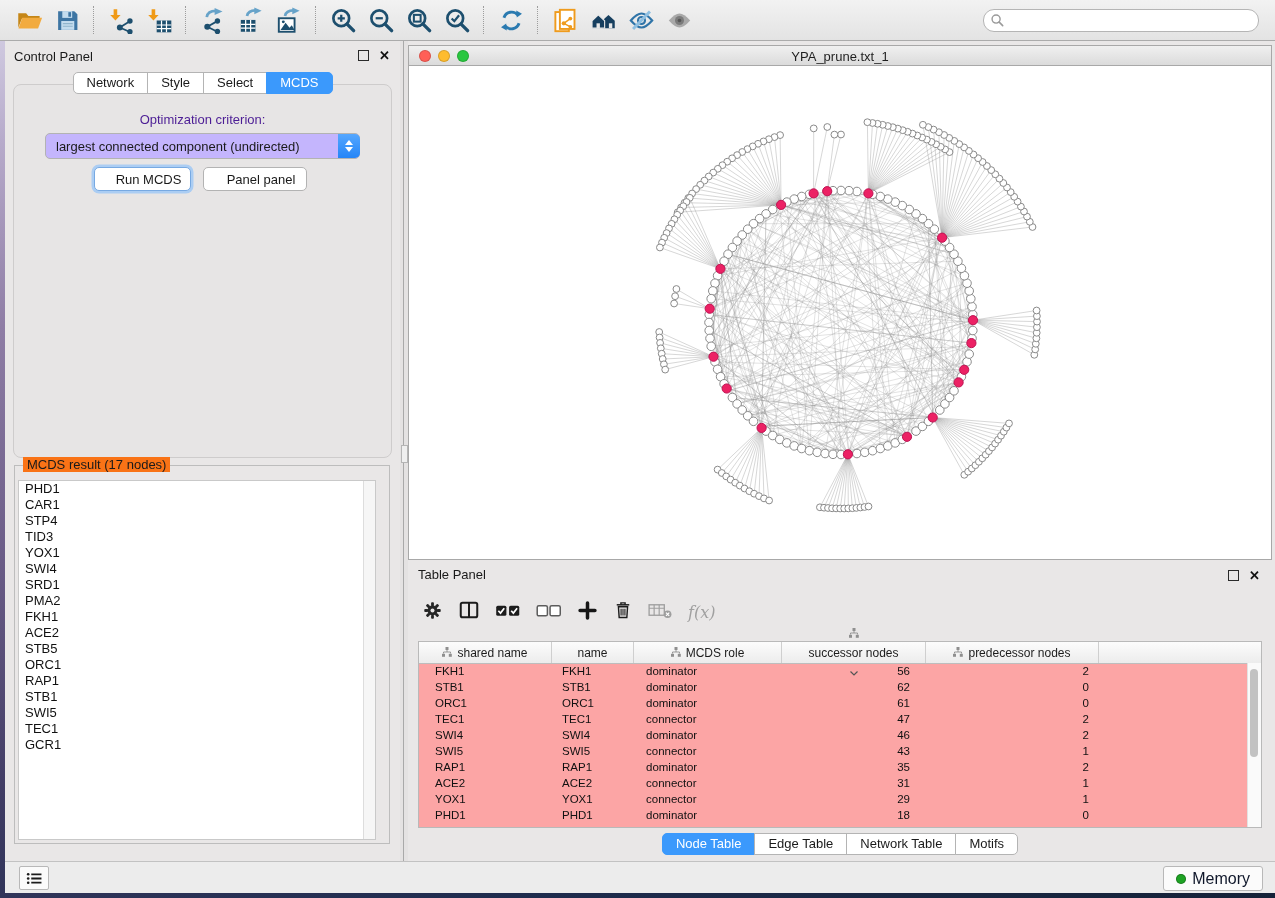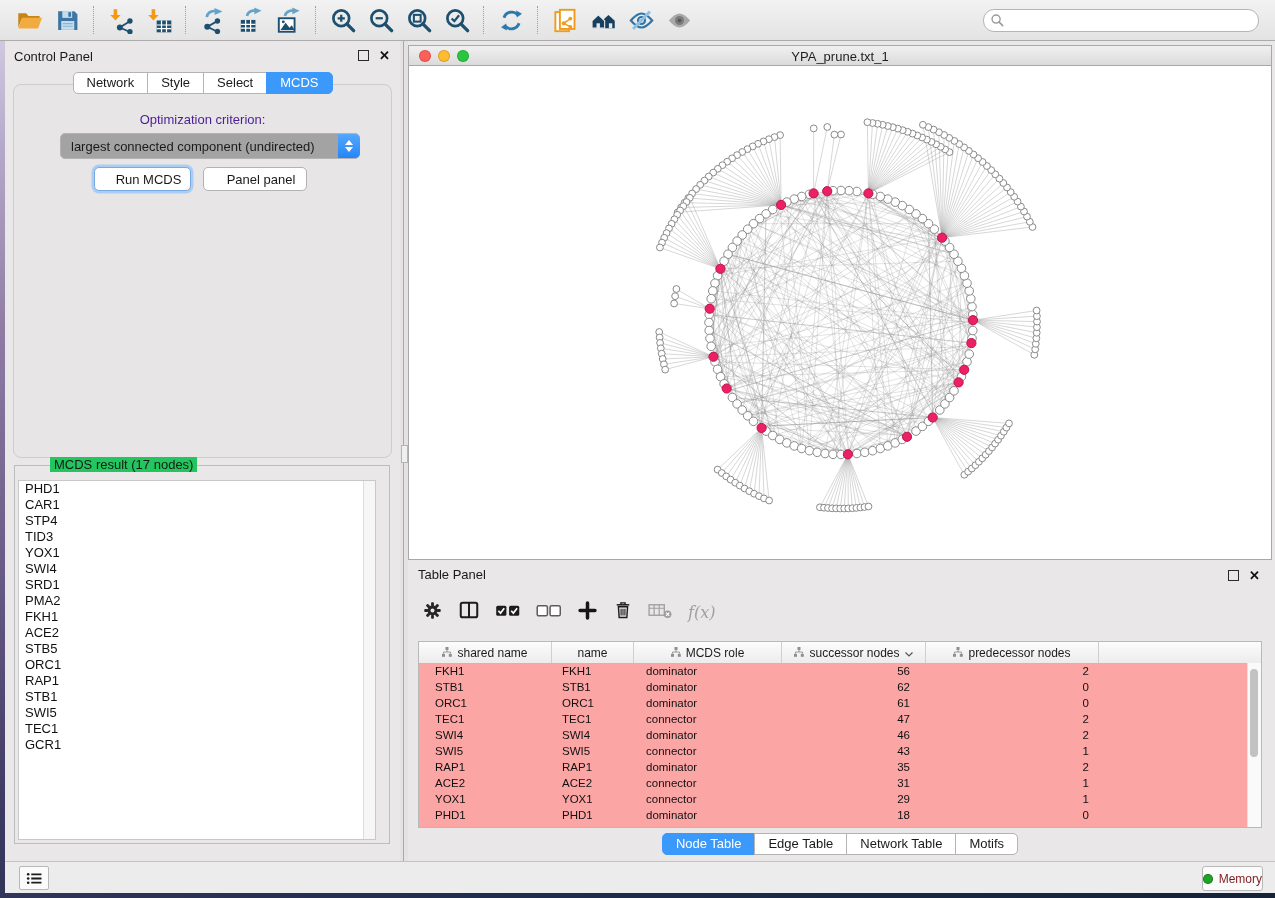--- a/index.html
+++ b/index.html
@@ -27,33 +27,33 @@
   .close-ic{font-size:13px;font-weight:bold;color:#111;line-height:9px;}
   #cp-tabs{position:absolute;top:31px;left:50%;transform:translateX(-50%);display:flex;z-index:5;}
   .tab{height:20px;line-height:20px;padding:0 13px;font-size:13px;color:#1a1a1a;background:#fff;
        border:1px solid #b4b4b4;margin-left:-1px;white-space:nowrap;}
   .tab:first-child{border-radius:5px 0 0 5px;margin-left:0;}
   .tab:last-child{border-radius:0 5px 5px 0;}
   .tab.active{background:#3b99fc;border-color:#3b99fc;color:#fff;}
   #cp-inner{position:absolute;left:8px;right:8px;top:43px;height:372px;background:#e7e5e5;
             border:1px solid #cecccc;border-radius:8px;}
   #opt-label{position:absolute;top:71px;left:0;width:100%;text-align:center;font-size:13px;color:#4c1d95;}
-  #criterion-select{position:absolute;left:55px;right:40px;top:92px;height:24px;background:#a3a3a3;
+  #criterion-select{position:absolute;left:40px;right:40px;top:92px;height:24px;background:#c4b5fd;
      border:1px solid #b3b3b3;border-radius:5px;display:flex;align-items:center;}
   #criterion-select .val{flex:1;font-size:13px;color:#1a1a1a;padding-left:10px;white-space:nowrap;overflow:hidden;}
   #criterion-select .spin{width:22px;height:24px;margin:-1px -1px -1px 0;border-radius:0 5px 5px 0;
      background:linear-gradient(#55a7ff,#2585f7);display:flex;flex-direction:column;align-items:center;justify-content:center;gap:2px;}
   .arr-up{width:0;height:0;border-left:4px solid transparent;border-right:4px solid transparent;border-bottom:5px solid #fff;}
   .arr-dn{width:0;height:0;border-left:4px solid transparent;border-right:4px solid transparent;border-top:5px solid #fff;}
   .btn{position:absolute;height:24px;background:#fff;border:1px solid #b3b3b3;border-radius:5px;
        font-size:13px;color:#1a1a1a;display:flex;align-items:center;justify-content:center;box-sizing:border-box;padding-left:12px;}
   #run-btn{left:89px;top:126px;width:97px;border-color:#77a9e2;box-shadow:0 0 0 2.5px #abcdf3;}
   #close-btn{left:198px;top:126px;width:104px;}
   #result-box{position:absolute;left:9px;right:10px;top:424px;bottom:18px;border:1px solid #bdbdbd;}
-  #result-legend{position:absolute;top:-9px;left:8px;background:#22c55e;padding:0 4px;font-size:13px;color:#1a1a1a;margin-left:27px;}
+  #result-legend{position:absolute;top:-9px;left:8px;background:#f97316;padding:0 4px;font-size:13px;color:#1a1a1a;}
   #result-list{position:absolute;left:3px;top:14px;right:13px;bottom:3px;background:#fff;border:1px solid #c9c9c9;overflow:hidden;}
   #result-scroll{position:absolute;top:0;bottom:0;right:0;width:11px;background:#f6f6f6;border-left:1px solid #ddd;}
   .mcds-item{font-size:13px;line-height:16px;padding-left:6px;color:#111;}
   
   #v-splitter{position:absolute;left:395px;top:0;width:8px;height:821px;background:#e4e2e2;}
   #v-splitter .line{position:absolute;left:3px;top:0;bottom:0;width:1px;background:#a9a9a9;}
   #v-splitter .grip{position:absolute;left:1px;top:404px;width:5px;height:16px;background:#efefef;border:1px solid #b5b5b5;}
   
   #net-window{position:absolute;left:403px;top:4px;width:864px;height:515px;}
   #net-titlebar{position:absolute;left:0;top:0;right:0;height:21px;background:linear-gradient(#f0f0f0,#dbdbdb);
@@ -80,22 +80,22 @@
   .c2{width:148px;padding-left:12px;}
   .c3{width:144px;text-align:right;padding-right:16px;}
   .c4{width:173px;text-align:right;padding-right:10px;}
   #tp-vscroll{position:absolute;right:0;top:21px;bottom:0;width:13px;background:#fafafa;border-left:1px solid #e2e2e2;}
   #tp-vscroll .thumb{position:absolute;left:2px;top:6px;width:8px;height:88px;border-radius:4px;background:#c2c2c2;}
   #tp-tabs{position:absolute;left:0;right:0;bottom:7px;display:flex;justify-content:center;}
   
   #status-bar{position:absolute;left:0;right:0;bottom:0;height:31px;background:#ececec;border-top:1px solid #c2c2c2;}
   #list-btn{position:absolute;left:14px;top:4px;width:28px;height:22px;background:#fbfbfb;border:1px solid #b8b8b8;
      border-radius:2px;display:flex;align-items:center;justify-content:center;}
-  #memory-btn{position:absolute;right:12px;top:4px;height:23px;padding:0 0;background:#fbfbfb;
-     border:1px solid #b8b8b8;border-radius:3px;display:flex;align-items:center;gap:6px;font-size:12px;color:#7f1d1d;}
+  #memory-btn{position:absolute;right:12px;top:4px;height:23px;padding:0 12px;background:#fbfbfb;
+     border:1px solid #b8b8b8;border-radius:3px;display:flex;align-items:center;gap:6px;font-size:16px;color:#0f172a;}
   #memory-dot{width:10px;height:10px;border-radius:50%;background:#1ea324;box-shadow:inset 0 0 0 1px rgba(0,0,0,0.25);}
   .fx{font-family:"DejaVu Serif",serif;font-style:italic;font-size:16px;color:#a0a0a0;}
 </style>
 </head>
 <body>
 
 <div id="screen">
 
   <div id="toolbar">
     <div class="tbi">
@@ -1123,21 +1123,21 @@
             </div>
             <div class="th c2" style="padding-left: 0px; padding-right: 0px;">
               <span><svg viewBox="0 0 10 10" width="10" height="10">
                   <path d="M5 3v2M1.5 6.5V5h7v1.5" fill="none" stroke="#8f8f8f" stroke-width="0.9"></path>
                   <rect x="3.5" y="0" width="3" height="3" fill="#8f8f8f"></rect>
                   <rect x="0" y="6.8" width="3" height="3" fill="#8f8f8f"></rect>
                   <rect x="6.8" y="6.8" width="3" height="3" fill="#8f8f8f"></rect>
                 </svg></span>
               <span>MCDS role</span>
             </div>
-            <div class="th c3" style="padding-left: 0px; padding-right: 0px;">
+            <div class="th c3" style="padding-left: 0px; padding-right: 0px; flex-direction: column;">
               <span><svg viewBox="0 0 10 10" width="10" height="10">
                   <path d="M5 3v2M1.5 6.5V5h7v1.5" fill="none" stroke="#8f8f8f" stroke-width="0.9"></path>
                   <rect x="3.5" y="0" width="3" height="3" fill="#8f8f8f"></rect>
                   <rect x="0" y="6.8" width="3" height="3" fill="#8f8f8f"></rect>
                   <rect x="6.8" y="6.8" width="3" height="3" fill="#8f8f8f"></rect>
                 </svg></span>
               <span>successor nodes</span>
               <span><svg viewBox="0 0 8 5" width="8" height="5">
                   <path d="M0.5 0.5 4 4 7.5 0.5" fill="none" stroke="#555" stroke-width="1.2"></path>
                 </svg></span>

